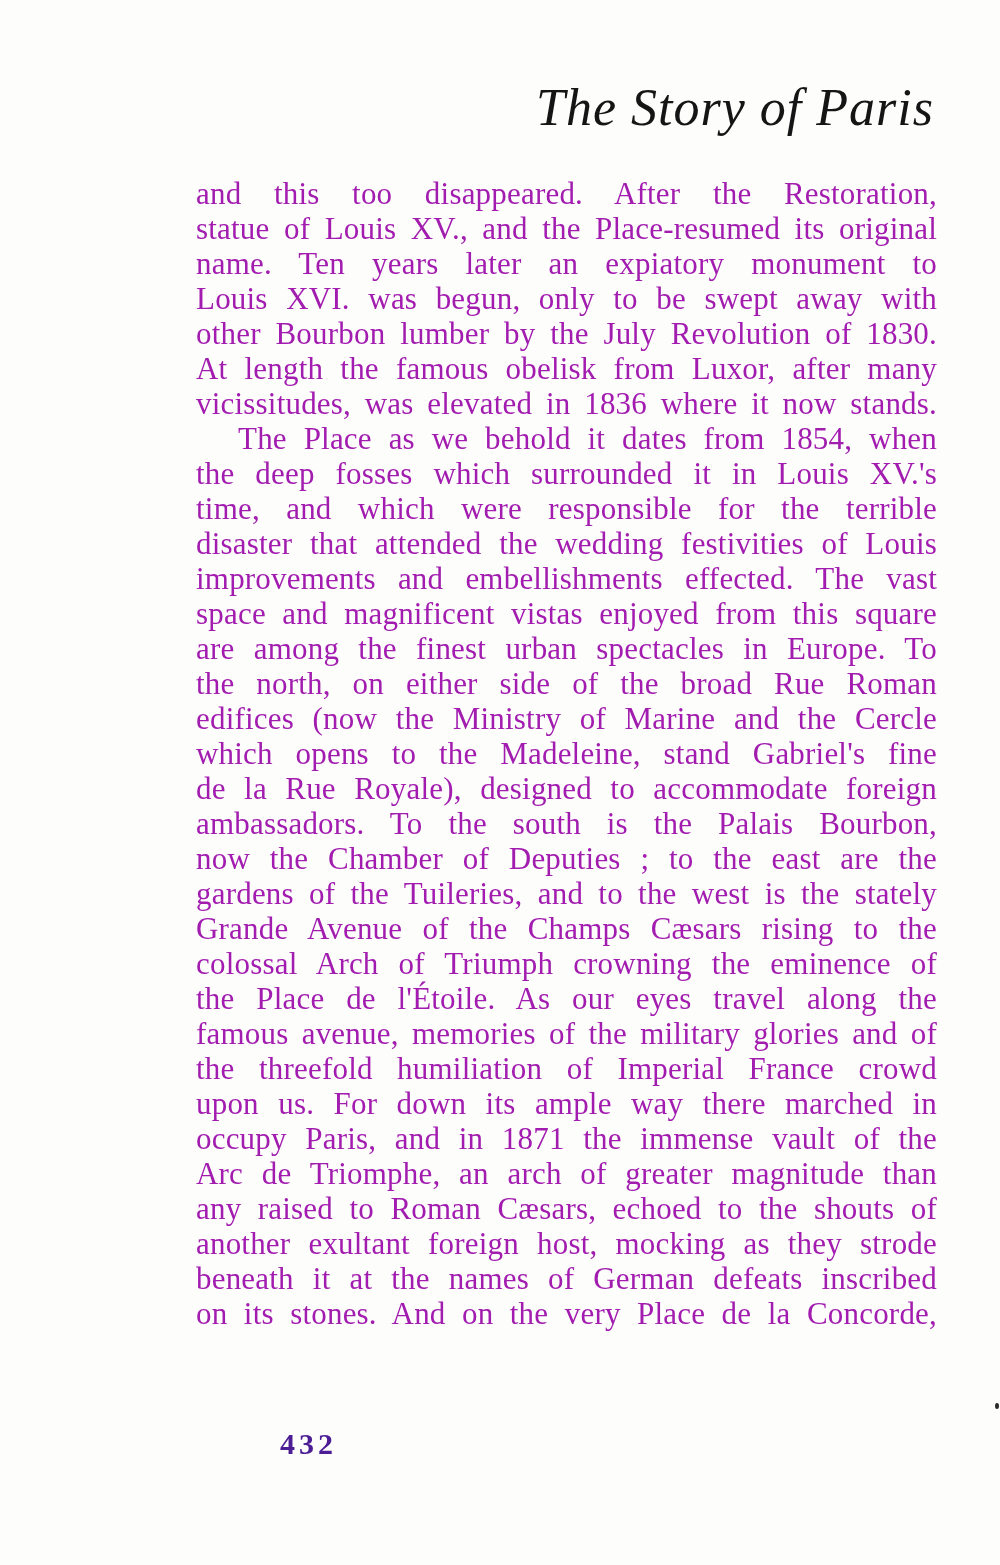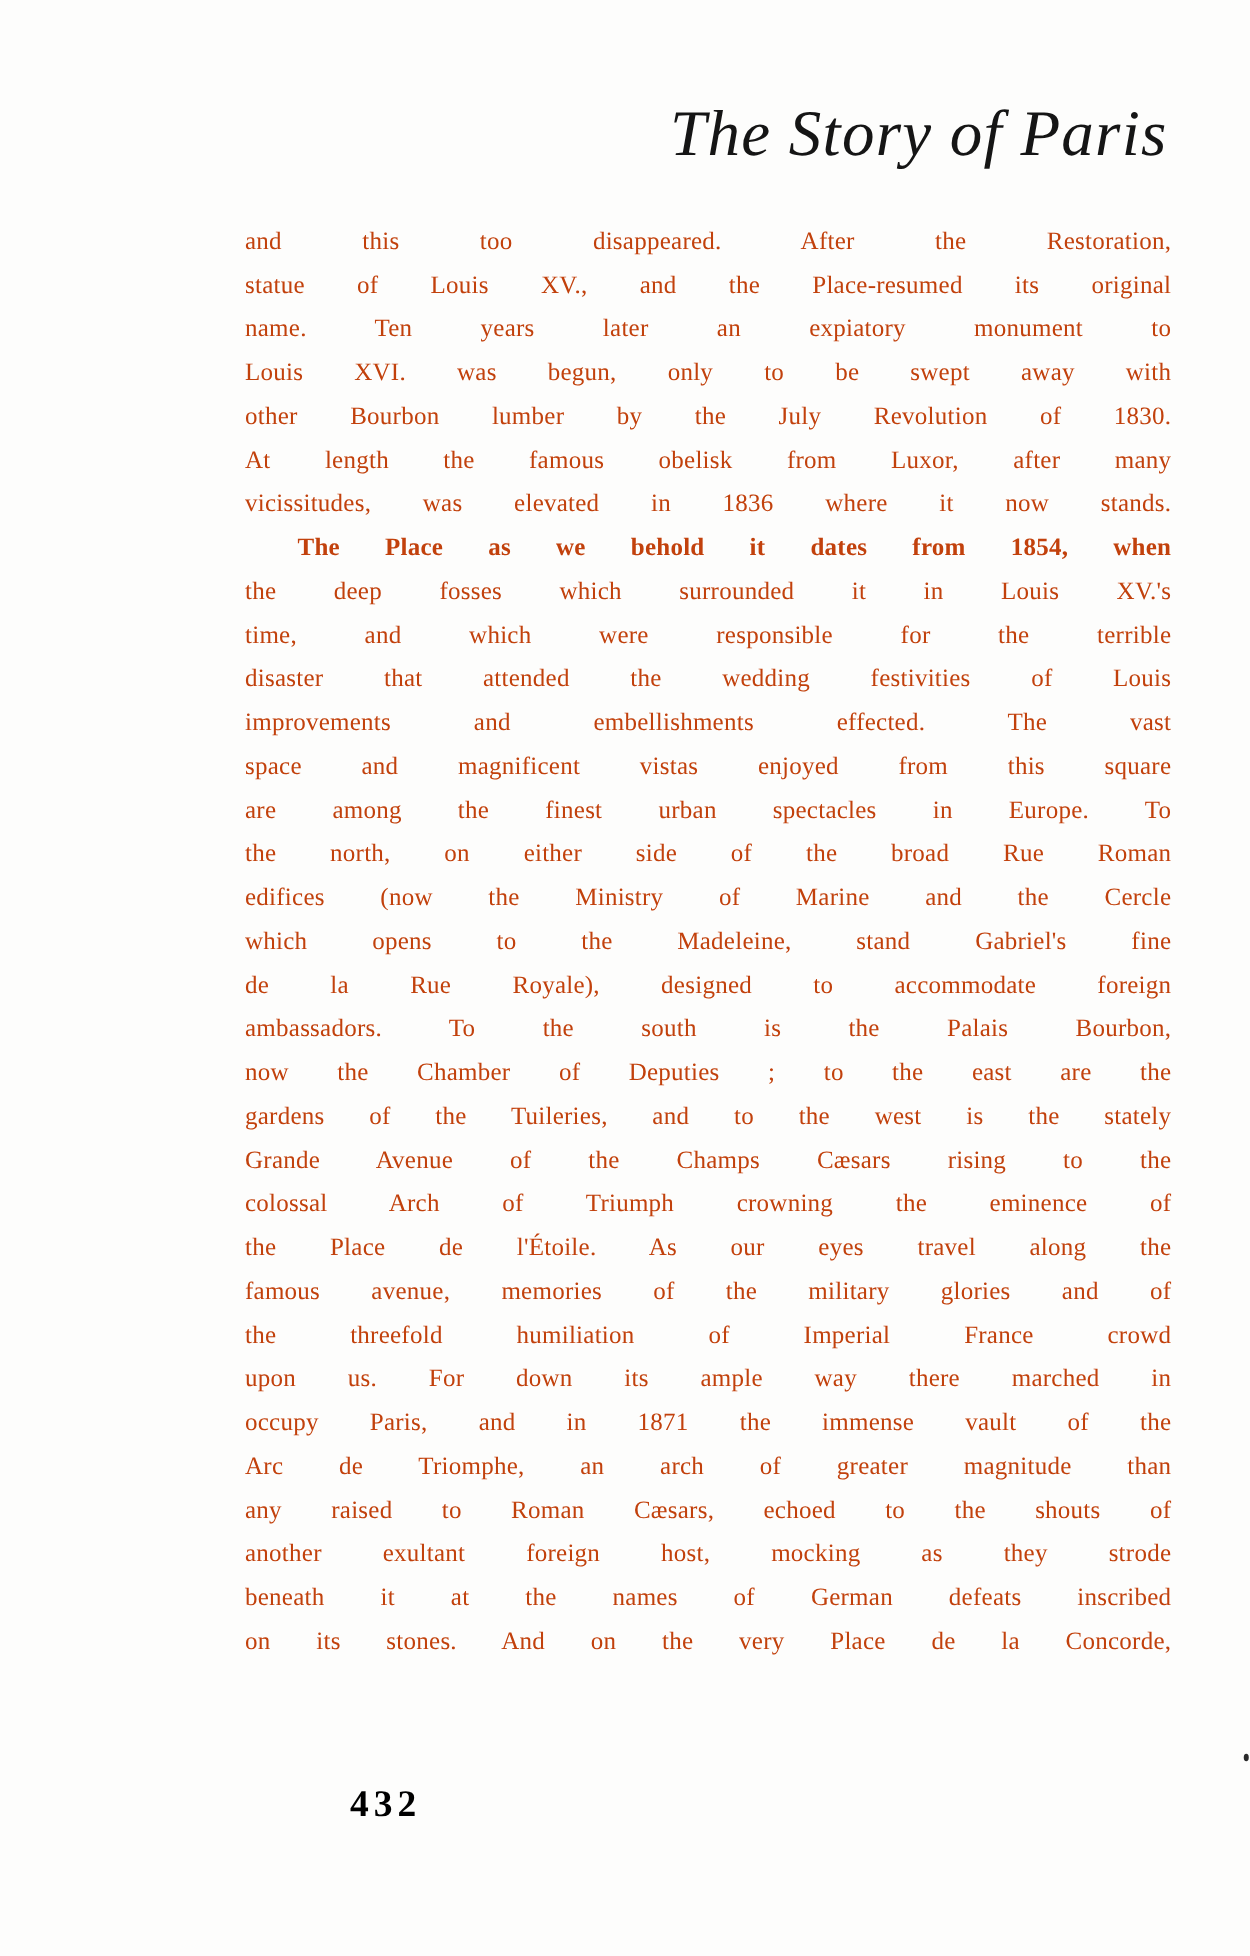--- a/index.html
+++ b/index.html
@@ -32,40 +32,39 @@
   }
   .body-text {
     position: absolute;
     left: 196px;
     top: 176px;
     width: 741px;
   }
   .tl {
     height: 35px;
     line-height: 35px;
-    font-size: 20px;
-    color: #c2410c;
+    font-size: 31px;
+    color: #a21caf;
     text-align: justify;
     text-align-last: justify;
     text-justify: inter-word;
     white-space: nowrap;
     letter-spacing: 0.2px;
   }
   .tl.indent {
     text-indent: 42px;
-    font-weight: bold;
   }
   .page-number {
     position: absolute;
     left: 280px;
     top: 1427px;
     font-size: 30px;
     font-weight: bold;
     letter-spacing: 4px;
-    color: #000000;
+    color: #4c1d95;
   }
   .speck {
     position: absolute;
     left: 995px;
     top: 1403px;
     width: 4px;
     height: 6px;
     background: #2a2a2a;
     border-radius: 50%;
   }

